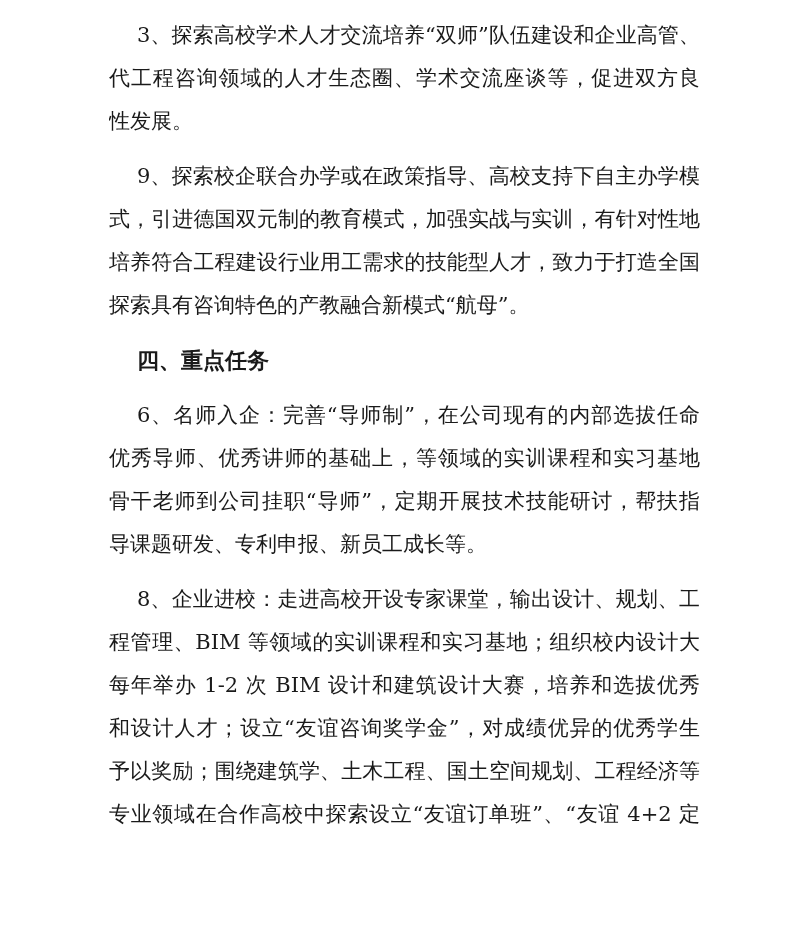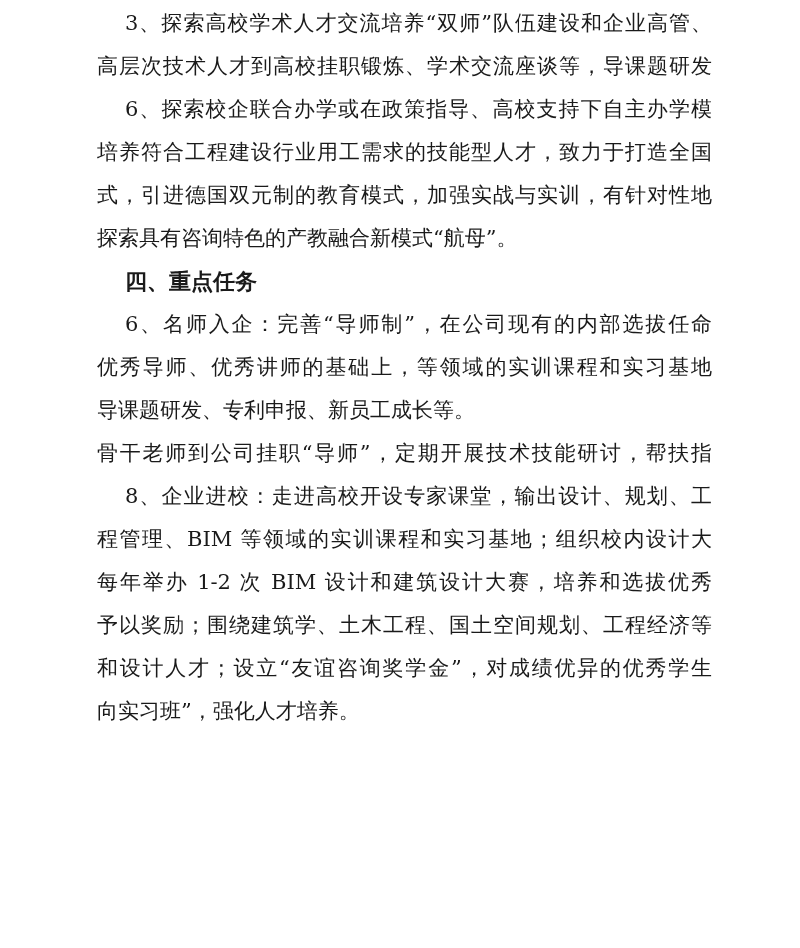--- a/index.html
+++ b/index.html
@@ -12,21 +12,21 @@
     box-sizing: border-box;
     width: 800px;
     height: 948px;
     background: #ffffff;
     overflow: hidden;
     padding: 2px 88px 0 97px;
     font-family: "DejaVu Serif", "Liberation Serif", serif;
     color: #1a1a1a;
   }
   .para {
-    margin: 0;
+    margin: 12px;
     padding: 0;
   }
   .line {
     height: 43px;
     line-height: 43px;
     font-size: 21px;
     letter-spacing: 0;
     overflow: hidden;
   }
   
@@ -46,44 +46,45 @@
     text-align-last: left;
   }
 </style>
 </head>
 <body>
 
 <div class="page">
 
   <div class="para">
     <div class="line j first">3、探索高校学术人才交流培养“双师”队伍建设和企业高管、</div>
-    <div class="line j">高层次技术人才到高校挂职锻炼、学术交流座谈等，导课题研发</div>
+    <div class="line j">代工程咨询领域的人才生态圈、学术交流座谈等，促进双方良</div>
+    <div class="line">性发展。</div>
   </div>
 
   <div class="para">
-    <div class="line j first">6、探索校企联合办学或在政策指导、高校支持下自主办学模</div>
+    <div class="line j first">9、探索校企联合办学或在政策指导、高校支持下自主办学模</div>
+    <div class="line j">式，引进德国双元制的教育模式，加强实战与实训，有针对性地</div>
     <div class="line j">培养符合工程建设行业用工需求的技能型人才，致力于打造全国</div>
-    <div class="line j">式，引进德国双元制的教育模式，加强实战与实训，有针对性地</div>
     <div class="line">探索具有咨询特色的产教融合新模式“航母”。</div>
   </div>
 
   <div class="para">
     <div class="line first heading">四、重点任务</div>
   </div>
 
 
   <div class="para">
     <div class="line j first">6、名师入企：完善“导师制”，在公司现有的内部选拔任命</div>
     <div class="line j">优秀导师、优秀讲师的基础上，等领域的实训课程和实习基地</div>
+    <div class="line j">骨干老师到公司挂职“导师”，定期开展技术技能研讨，帮扶指</div>
     <div class="line">导课题研发、专利申报、新员工成长等。</div>
-    <div class="line j">骨干老师到公司挂职“导师”，定期开展技术技能研讨，帮扶指</div>
   </div>
 
   <div class="para">
     <div class="line j first">8、企业进校：走进高校开设专家课堂，输出设计、规划、工</div>
     <div class="line j">程管理、BIM 等领域的实训课程和实习基地；组织校内设计大赛，</div>
     <div class="line j">每年举办 1-2 次 BIM 设计和建筑设计大赛，培养和选拔优秀 BIM</div>
+    <div class="line j">和设计人才；设立“友谊咨询奖学金”，对成绩优异的优秀学生</div>
     <div class="line j">予以奖励；围绕建筑学、土木工程、国土空间规划、工程经济等</div>
-    <div class="line j">和设计人才；设立“友谊咨询奖学金”，对成绩优异的优秀学生</div>
-    <div class="line">向实习班”，强化人才培养。</div>
+    <div class="line j">专业领域在合作高校中探索设立“友谊订单班”、“友谊 4+2 定</div>
   </div>
 
 </div>
 
 </body></html>

